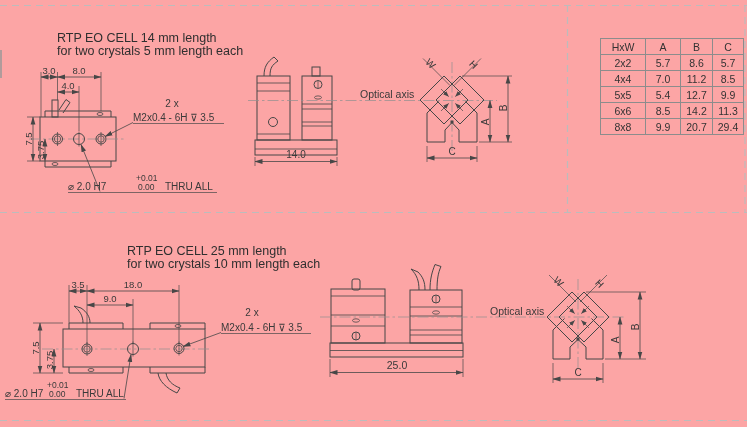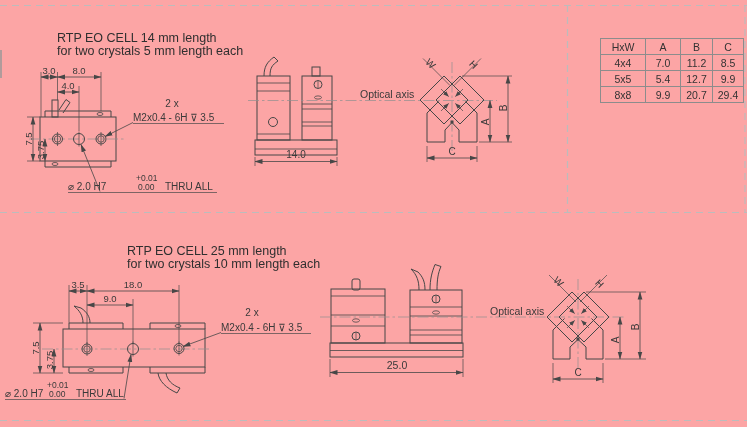--- a/index.html
+++ b/index.html
@@ -241,32 +241,44 @@
 
 <table id="spec-table">
   <tbody>
         <tr>
     <th class="c0">HxW</th>
     <th class="c1">A</th>
     <th class="c2">B</th>
     <th class="c3">C</th>
   </tr>
   <tr>
+    <td>2x2</td>
+    <td>5.7</td>
+    <td>8.6</td>
+    <td>5.7</td>
+  </tr>
+  <tr>
     <td>4x4</td>
     <td>7.0</td>
     <td>11.2</td>
     <td>8.5</td>
   </tr>
   <tr>
     <td>5x5</td>
     <td>5.4</td>
     <td>12.7</td>
     <td>9.9</td>
   </tr>
   <tr>
+    <td>6x6</td>
+    <td>8.5</td>
+    <td>14.2</td>
+    <td>11.3</td>
+  </tr>
+  <tr>
     <td>8x8</td>
     <td>9.9</td>
     <td>20.7</td>
     <td>29.4</td>
   </tr>
 </tbody>
     </table>
 
 </div>
 

